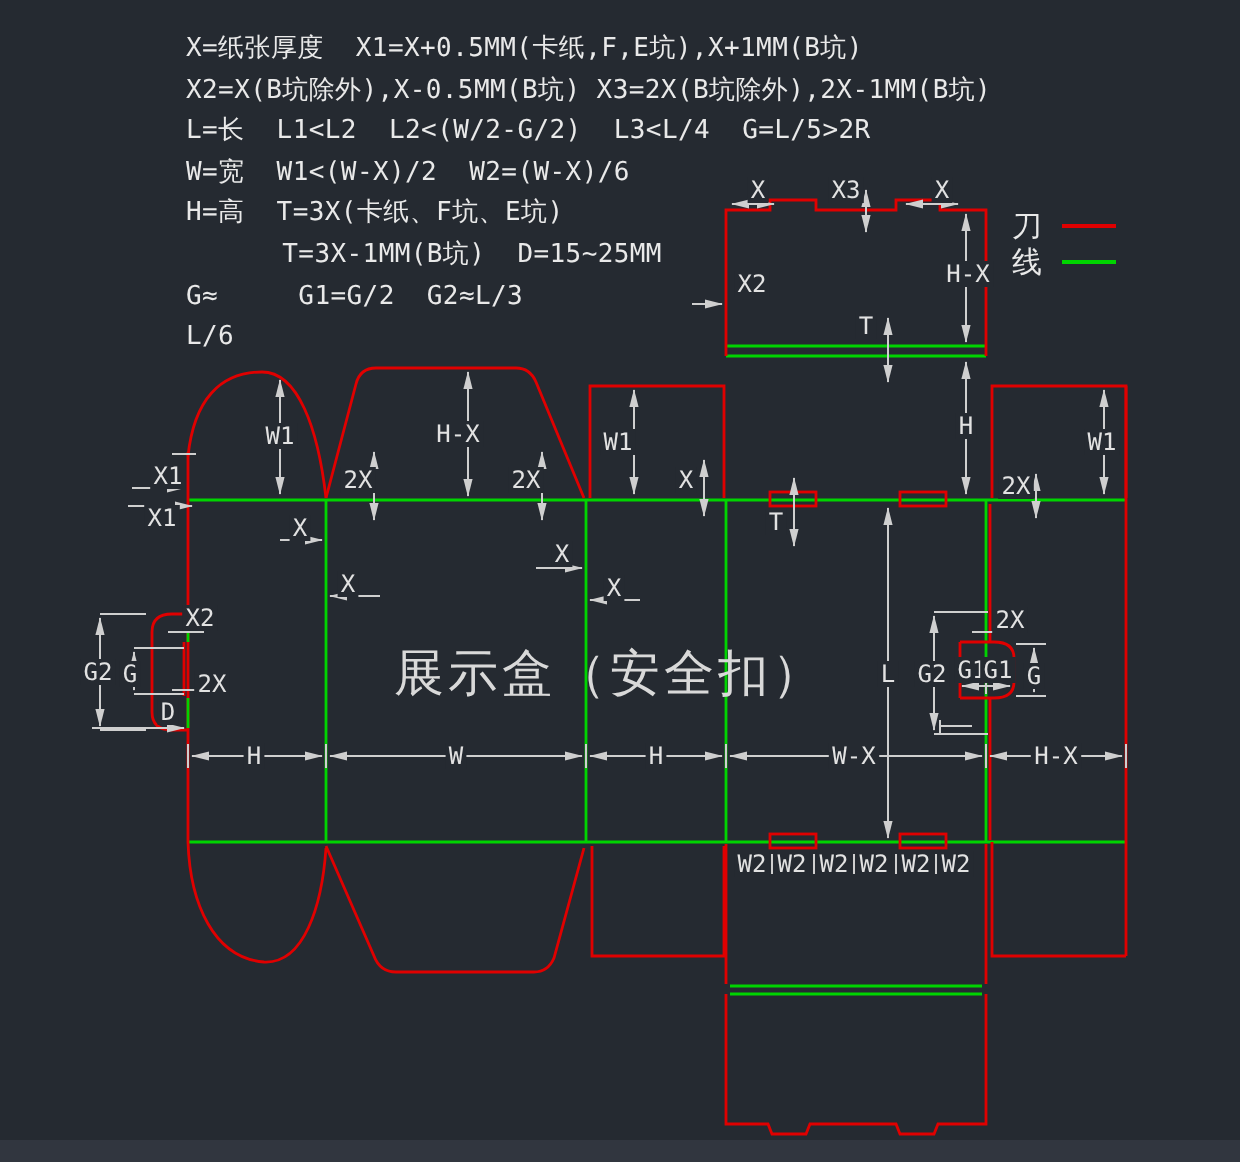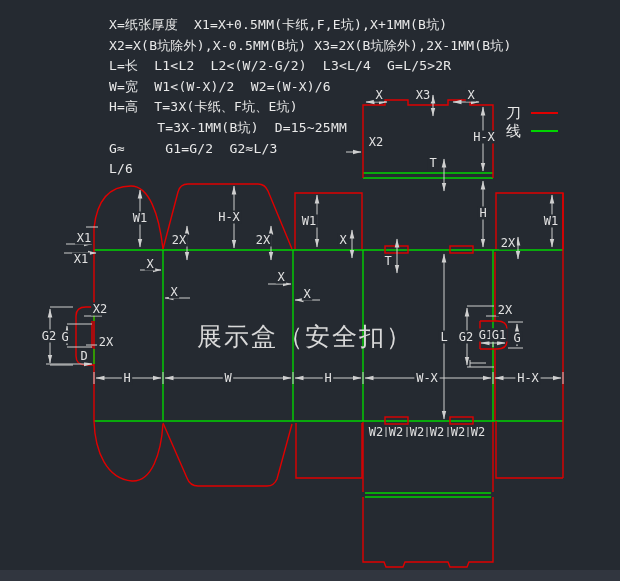--- a/index.html
+++ b/index.html
@@ -1,18 +1,18 @@
 <!DOCTYPE html>
 <html><head>
 <meta charset="utf-8">
 <style>
   html,body{margin:0;padding:0;background:#1b1e24;}
   #stage{position:relative;width:620px;height:581px;background:#252a31;overflow:hidden;
          font-family:"DejaVu Sans Mono","DejaVu Sans",monospace;}
-  #formulas{position:absolute;left:109px;top:15px;font-size:13px;line-height:20.6px;
+  #formulas{position:absolute;left:93px;top:15px;font-size:13px;line-height:20.6px;
             color:#e9e9e9;white-space:pre;letter-spacing:0.2px;}
   .legend-label{position:absolute;font-size:15px;color:#e9e9e9;}
   .legend-line{position:absolute;width:27px;height:2px;}
   #statusbar{position:absolute;left:0;top:570px;width:620px;height:11px;background:#31363f;}
   svg{position:absolute;left:0;top:0;}
   .cr{stroke:#00d400;stroke-width:1.4;fill:none;}
   .kn{stroke:#e00000;stroke-width:1.4;fill:none;}
   .dim{stroke:#cfcfcf;stroke-width:1;fill:none;}
   .ab{marker-start:url(#ar);marker-end:url(#ar);}
   .ae{marker-end:url(#ar);}

